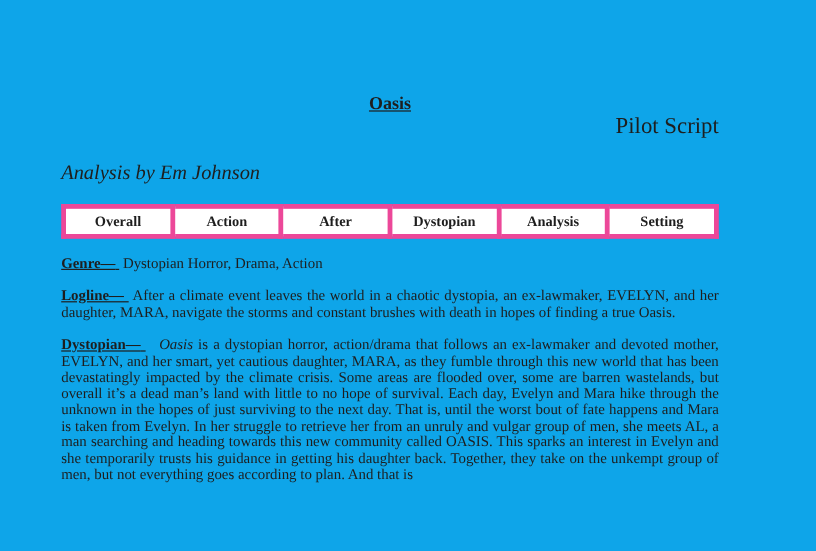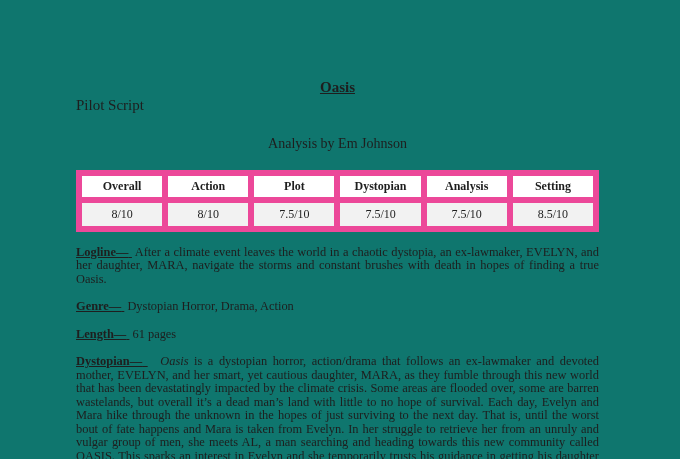--- a/index.html
+++ b/index.html
@@ -10,53 +10,53 @@
   body {
     width: 680px;
     height: 459px;
     overflow: hidden;
     font-family: "Liberation Serif", serif;
     color: #1e1e1e;
   }
   .page {
     width: 680px;
     height: 459px;
-    background: #0f766e;
+    background: #0ea5e9;
     box-sizing: border-box;
-    padding: 0 81px 0 76px;
+    padding: 0 81px 0 51px;
     overflow: hidden;
   }
   .title {
     margin: 79px 0 0 0;
     text-align: center;
     font-size: 15px;
     line-height: 17px;
     font-weight: bold;
     text-decoration: underline;
   }
   .subtitle {
     margin: 2px 0 0 0;
-    text-align: left;
-    font-size: 15px;
+    text-align: right;
+    font-size: 19px;
     line-height: 15px;
   }
   .byline {
     margin: 24px 0 0 0;
-    text-align: center;
-    font-size: 14px;
+    font-style: italic;
+    font-size: 17px;
     line-height: 13.5px;
   }
   table.scores {
     margin-top: 19px;
     width: 100%;
     border-collapse: collapse;
     table-layout: fixed;
   }
   table.scores th, table.scores td {
-    border: 6px solid #ec4899;
+    border: 4px solid #ec4899;
     text-align: center;
     vertical-align: middle;
     font-size: 12px;
     padding: 0;
   }
   table.scores th {
     height: 21px;
     font-weight: bold;
     background: #ffffff;
   }
@@ -92,52 +92,40 @@
 
   <h1 class="title">Oasis</h1>
   <div class="subtitle">Pilot Script</div>
   <div class="byline">Analysis by Em Johnson</div>
 
   <table class="scores">
     <tbody>
         <tr>
       <th>Overall</th>
       <th>Action</th>
-      <th>Plot</th>
+      <th>After</th>
       <th>Dystopian</th>
       <th>Analysis</th>
       <th>Setting</th>
-    </tr>
-    <tr>
-      <td>8/10</td>
-      <td>8/10</td>
-      <td>7.5/10</td>
-      <td>7.5/10</td>
-      <td>7.5/10</td>
-      <td>8.5/10</td>
     </tr>
   </tbody>
     </table>
 
   <div class="body-text">
 
     <p class="para">
-      <span class="label">Logline—</span>
-      <span>After a climate event leaves the world in a chaotic dystopia, an ex-lawmaker, EVELYN, and her daughter, MARA, navigate the storms and constant brushes with death in hopes of finding a true Oasis.</span>
-    </p>
-
-    <p class="para">
       <span class="label">Genre—</span>
       <span>Dystopian Horror, Drama, Action</span>
     </p>
 
     <p class="para">
-      <span class="label">Length—</span>
-      <span>61 pages</span>
+      <span class="label">Logline—</span>
+      <span>After a climate event leaves the world in a chaotic dystopia, an ex-lawmaker, EVELYN, and her daughter, MARA, navigate the storms and constant brushes with death in hopes of finding a true Oasis.</span>
     </p>
+
 
     <p class="para">
       <span class="label">Dystopian—</span><span class="gap"></span>
       <span class="italic">Oasis</span>
       <span>is a dystopian horror, action/drama that follows an ex-lawmaker and devoted mother, EVELYN, and her smart, yet cautious daughter, MARA, as they fumble through this new world that has been devastatingly impacted by the climate crisis. Some areas are flooded over, some are barren wastelands, but overall it’s a dead man’s land with little to no hope of survival. Each day, Evelyn and Mara hike through the unknown in the hopes of just surviving to the next day. That is, until the worst bout of fate happens and Mara is taken from Evelyn. In her struggle to retrieve her from an unruly and vulgar group of men, she meets AL, a man searching and heading towards this new community called OASIS. This sparks an interest in Evelyn and she temporarily trusts his guidance in getting his daughter back. Together, they take on the unkempt group of men, but not everything goes according to plan. And that is</span>
     </p>
 
   </div>
 
 </div>

